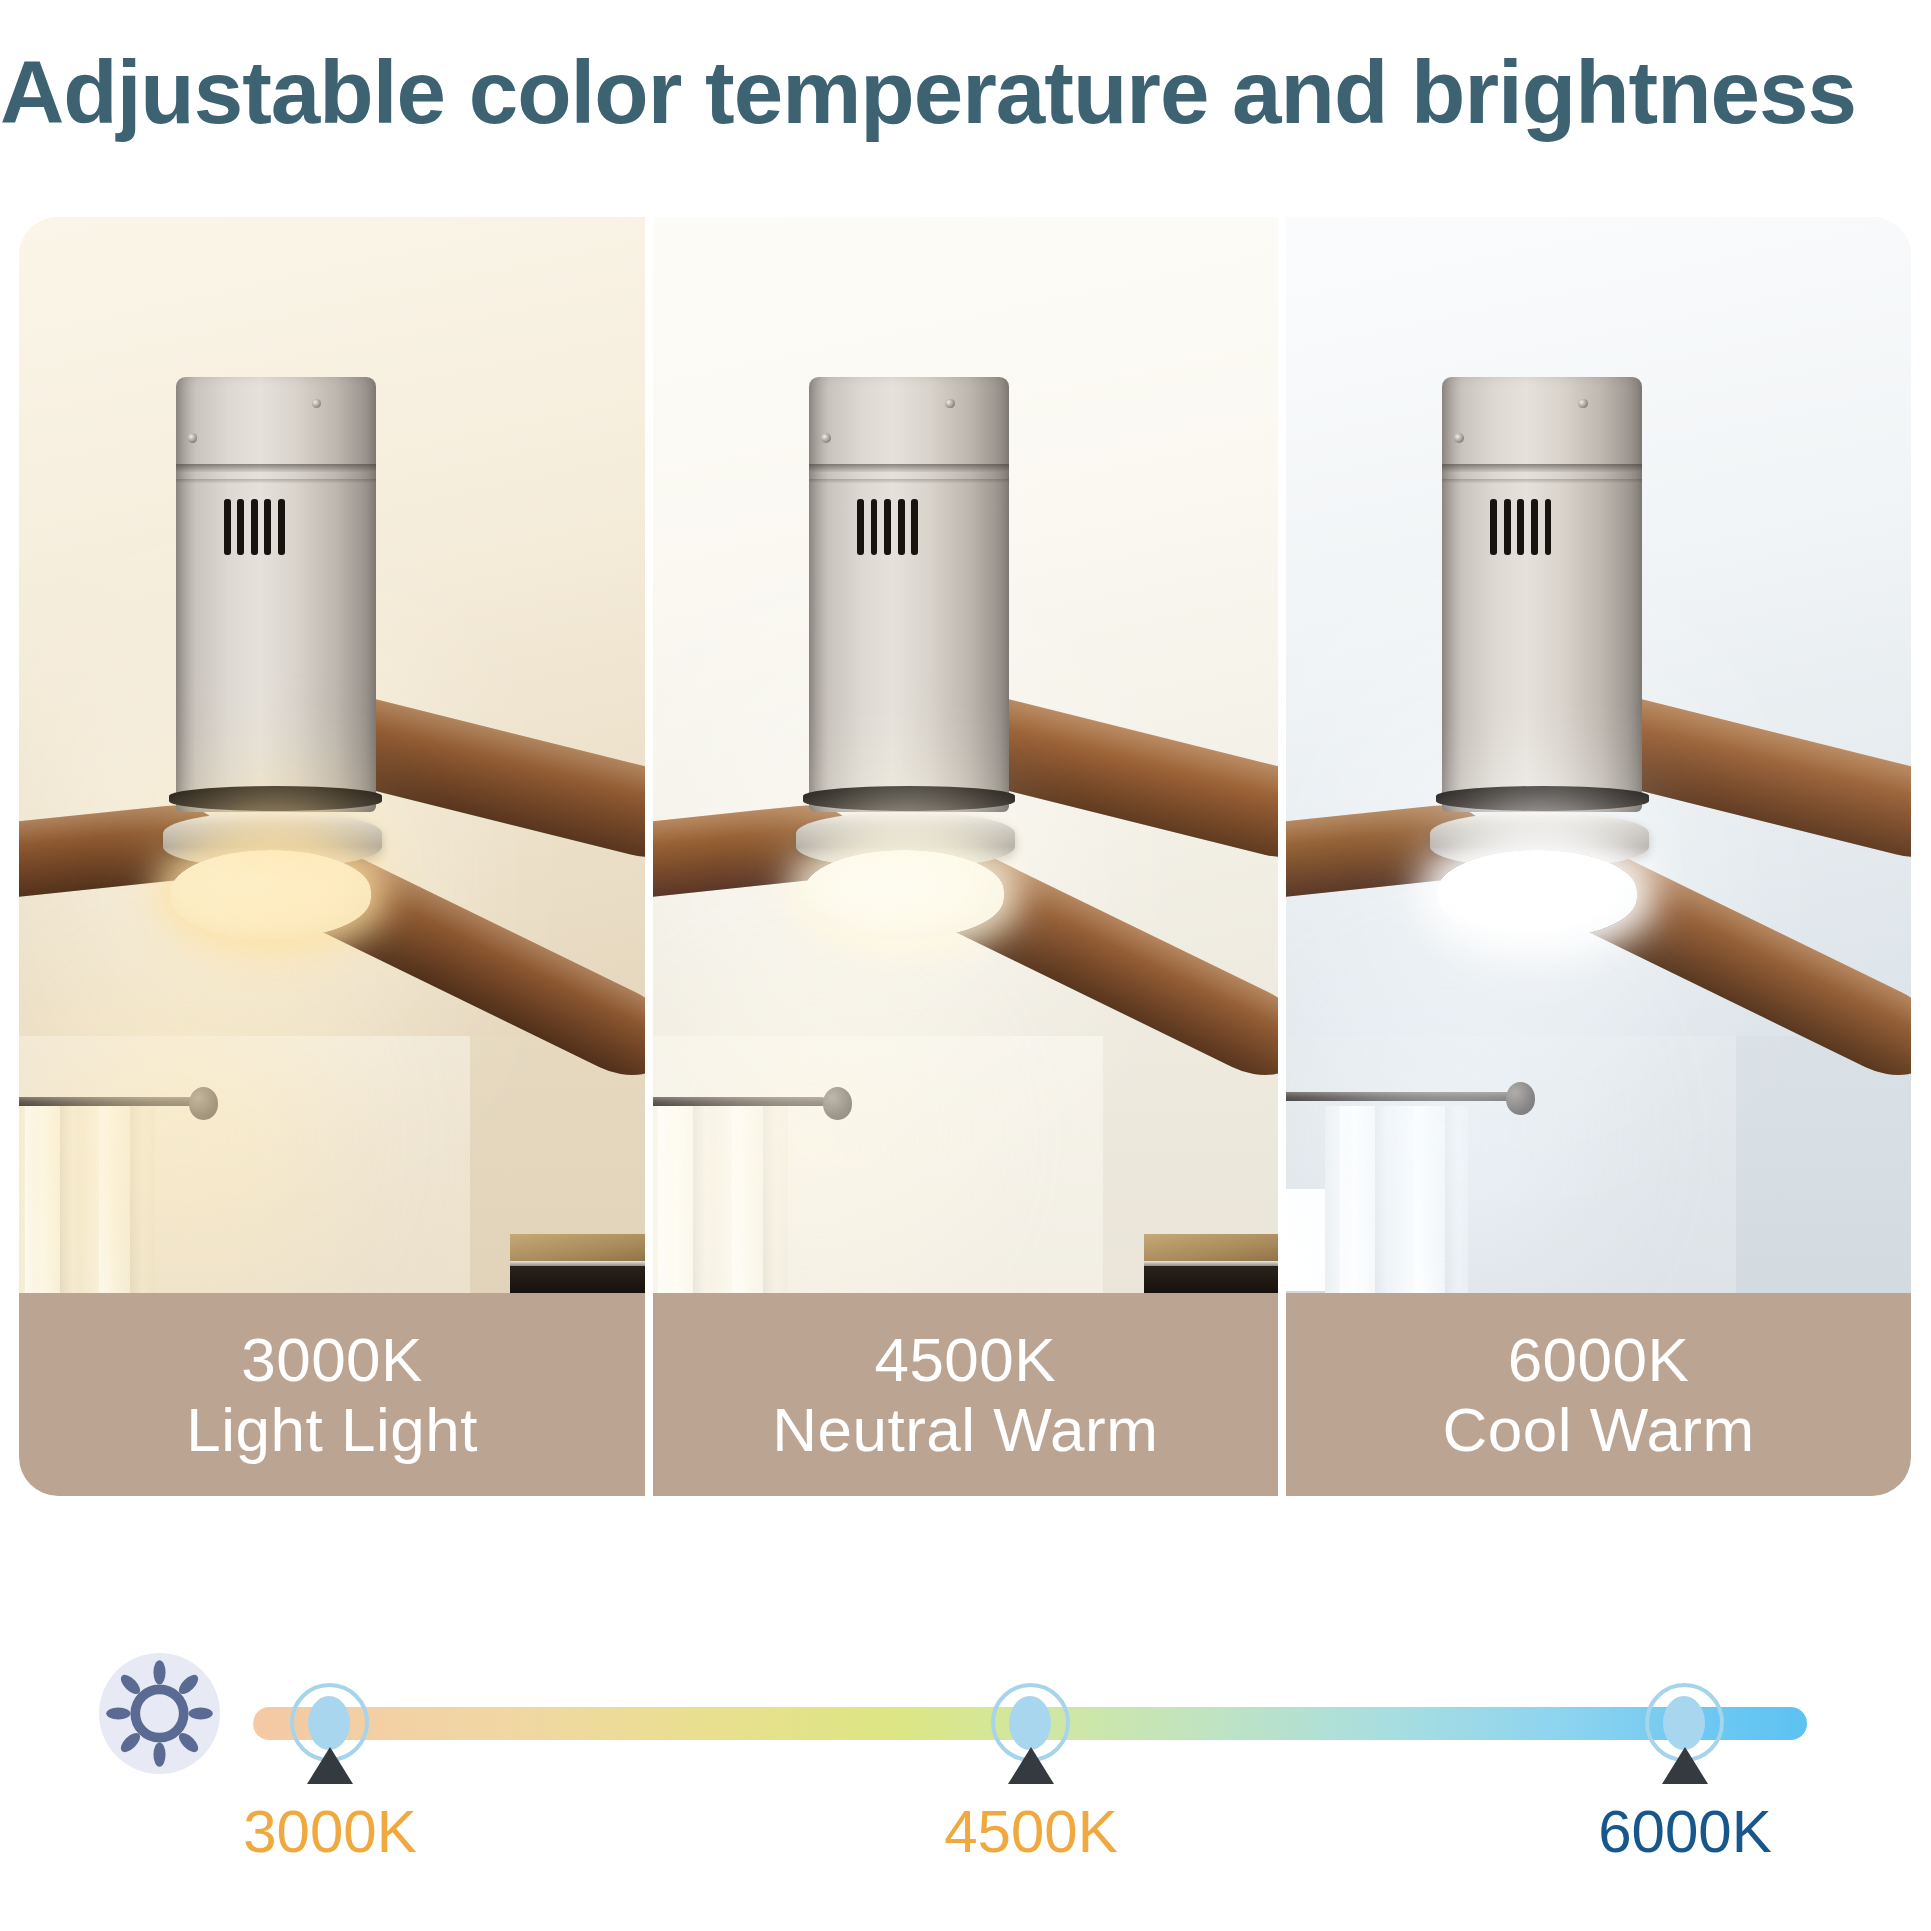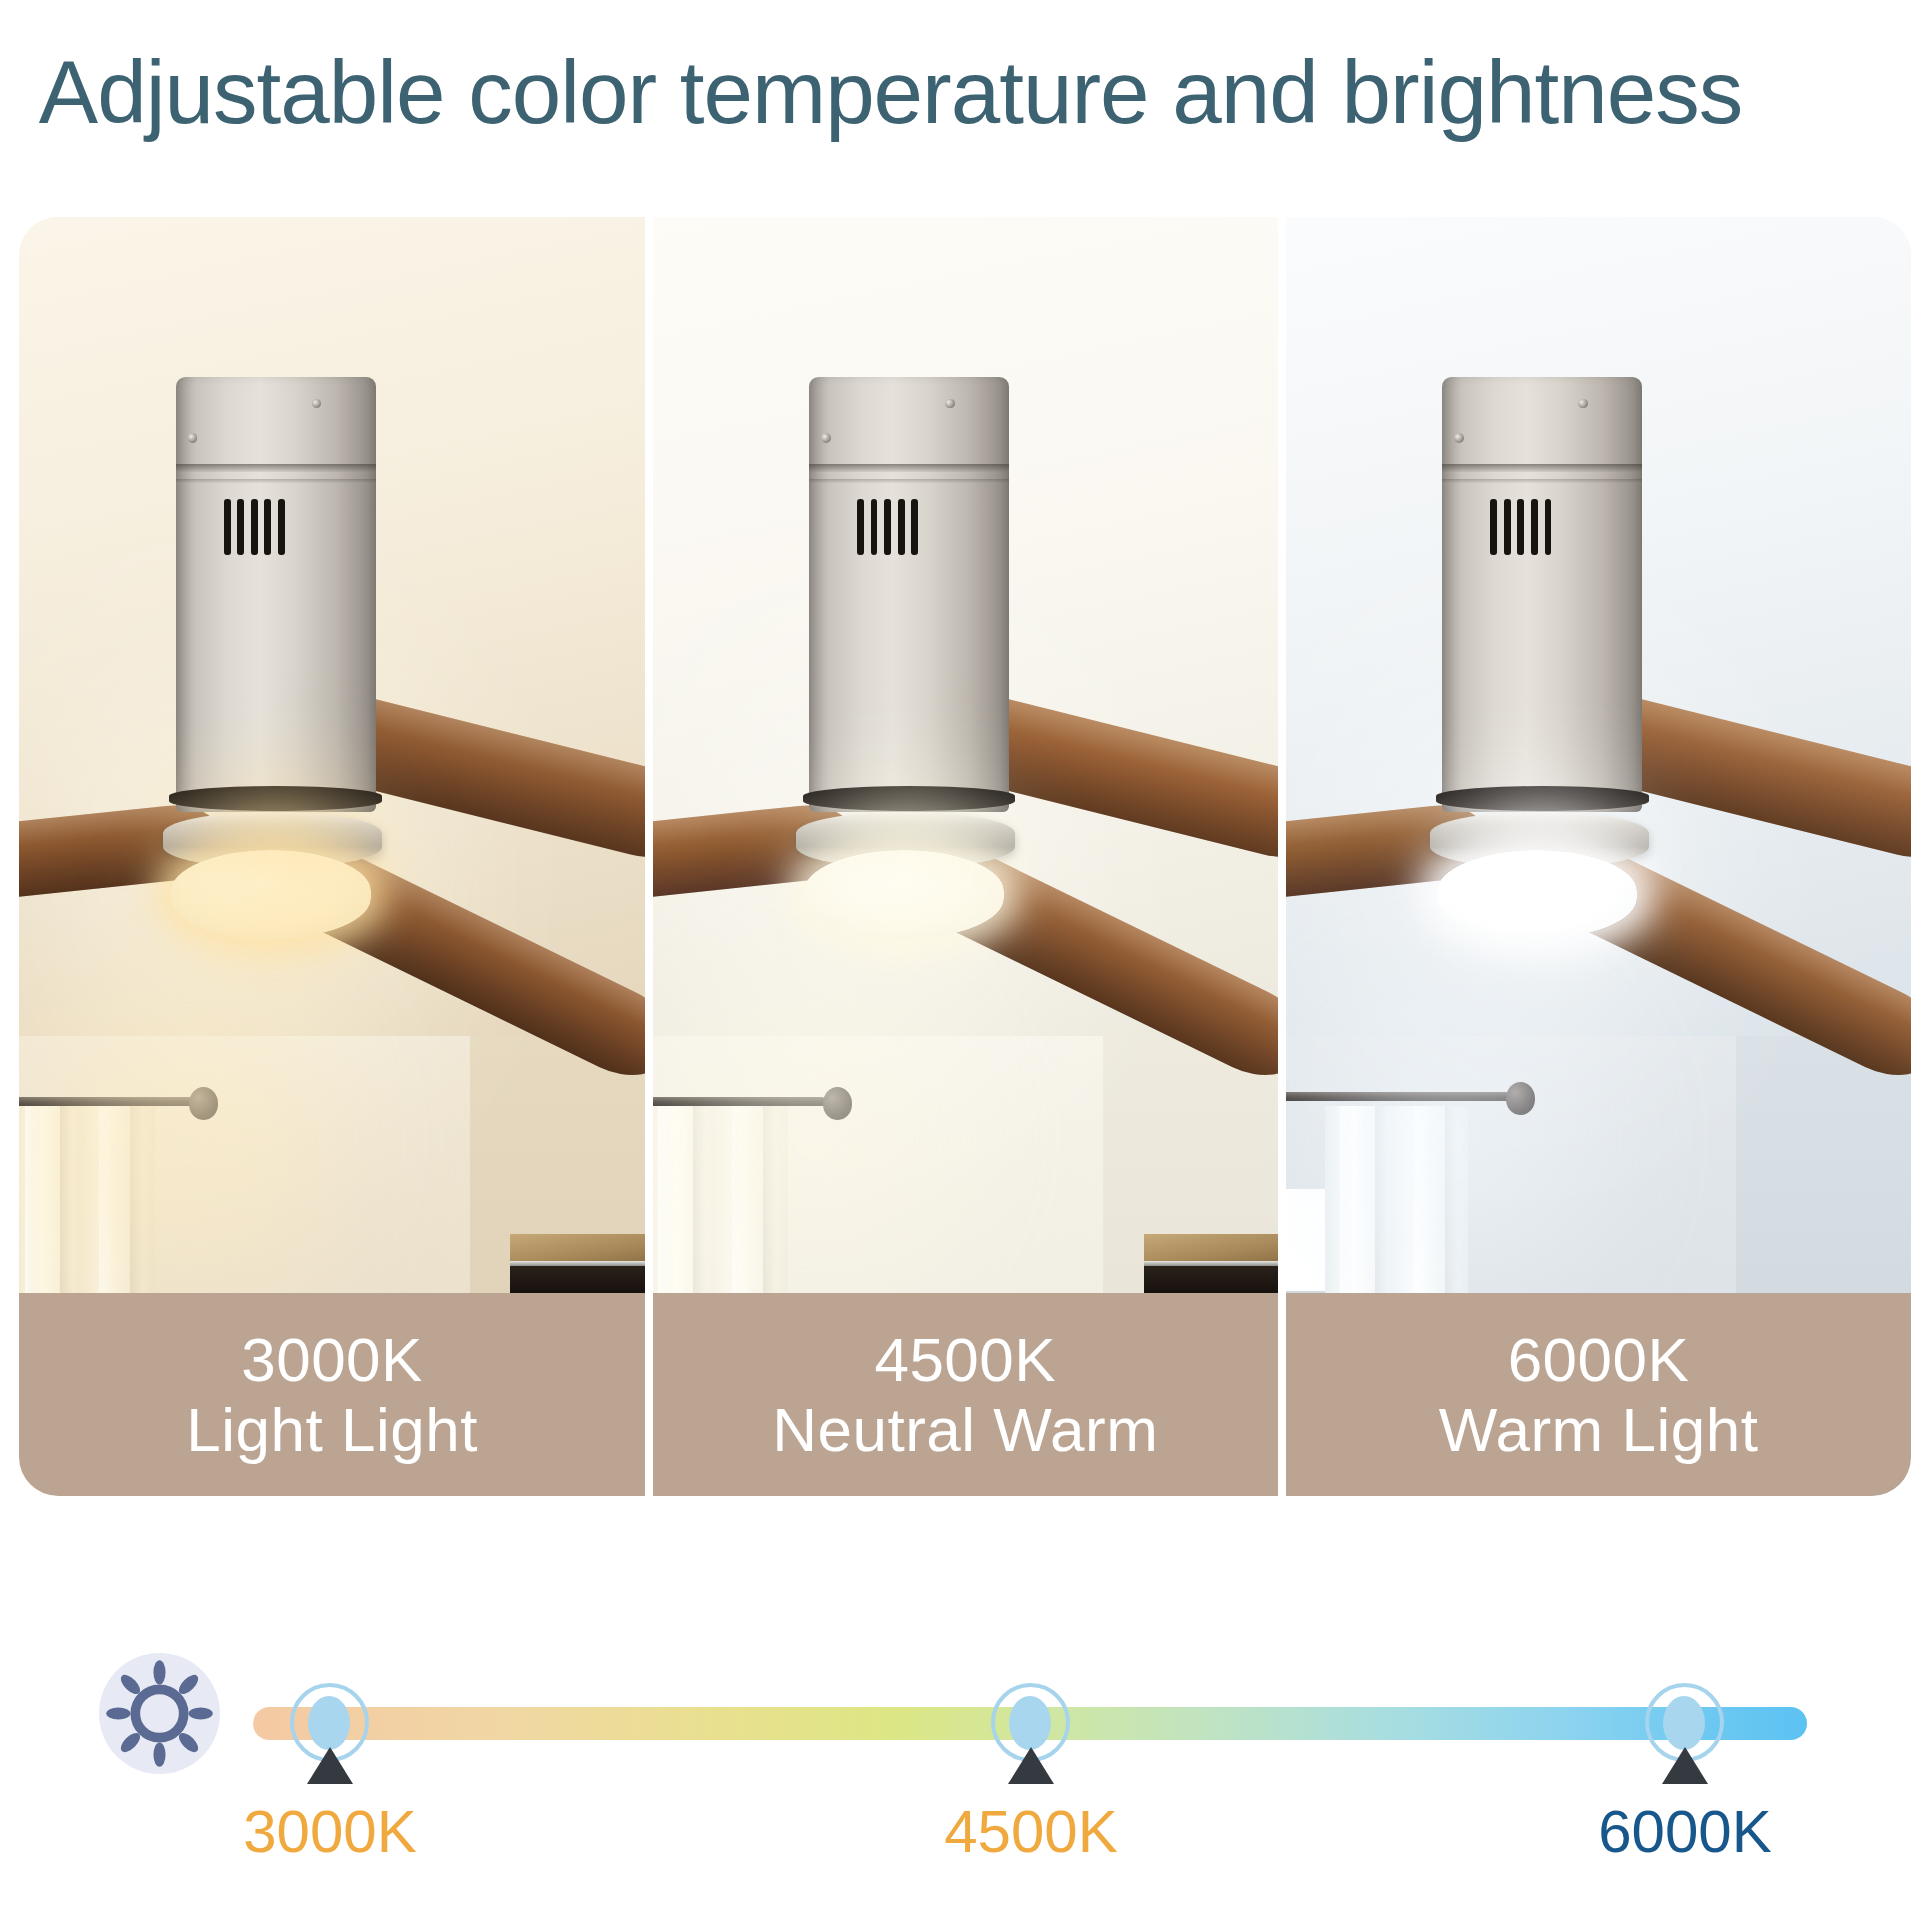--- a/index.html
+++ b/index.html
@@ -16,21 +16,21 @@
     background: #ffffff;
   }
 
   
   #title {
     position: absolute;
     left: 0; top: 44px;
     width: 1781px;
     text-align: center;
     font-size: 89px;
-    font-weight: 400;
+    font-weight: 700;
     letter-spacing: -1px;
     color: #3d6373;
     white-space: nowrap;
     line-height: 1.08;
   }
 
   
   #panels {
     position: absolute;
     left: 19.3px; top: 217px;
@@ -502,21 +502,21 @@
           <div class="light-lens" style="left:24.2%; top:49.5%; width:32%; height:89px;
                       background:radial-gradient(ellipse at 46% 36%, #ffffff 0%, #ffffff 58%, #f3f7fa 100%);
                       box-shadow:0 0 35px 17.4px rgba(255,255,255,.9);"></div>
           <div class="light-halo" style="left:16%; top:42%; width:50%; height:222px;
                       background:radial-gradient(circle,rgba(255,255,255,.92),rgba(255,255,255,0) 66%);"></div>
         </div>
       </div>
 
       <div class="caption">
         <span class="kelvin">6000K</span>
-        <span class="desc">Warm Light</span>
+        <span class="desc">Cool Warm</span>
       </div>
     </div>
 
   </div>
 
   <div id="slider-area">
 
     <div id="sun-badge" style="left:99px; top:11.6px;">
       <svg viewBox="0 0 100 100" width="121" height="121" aria-hidden="true">
         <circle cx="50" cy="50" r="20" fill="none" stroke="#5b6a92" stroke-width="8"></circle>

